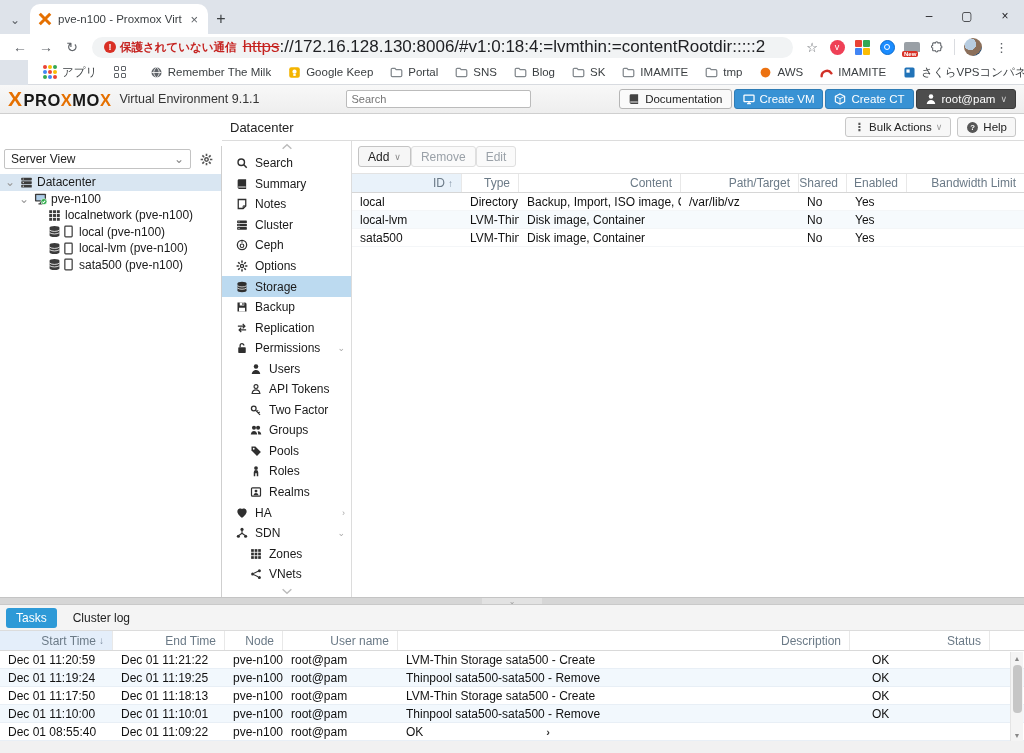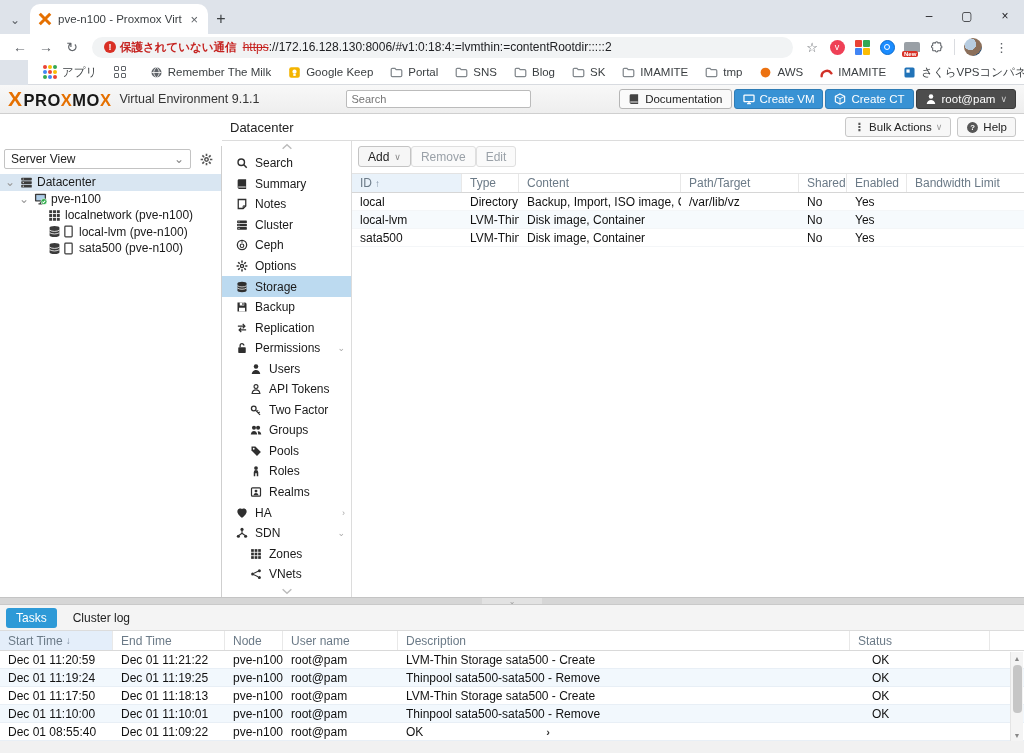--- a/index.html
+++ b/index.html
@@ -16,21 +16,21 @@
   .newtab { width:26px; height:26px; display:flex; align-items:center; justify-content:center; color:#3c4043; font-size:16px; margin-bottom:2px; }
   .wincontrols { position:absolute; right:0; top:0; height:32px; display:flex; }
   .winbtn { width:38px; height:32px; display:flex; align-items:center; justify-content:center; color:#202124; font-size:12px; }
 
   
   .toolbar { height:26px; background:#fff; display:flex; align-items:center; padding:0 8px; gap:2px; flex:0 0 auto; }
   .navbtn { width:24px; height:22px; display:flex; align-items:center; justify-content:center; color:#5f6368; font-size:14px; }
   .omnibox { flex:1; height:21px; background:#f1f3f4; border-radius:11px; display:flex; align-items:center; padding:0 12px; margin:0 6px; gap:6px; overflow:hidden; white-space:nowrap; }
   .secchip { display:flex; align-items:center; gap:4px; color:#c5221f; font-size:11.5px; font-weight:bold; }
   .secdot { width:12px; height:12px; border-radius:50%; background:#d93025; color:#fff; font-size:9px; font-weight:bold; display:flex; align-items:center; justify-content:center; }
-  .url { font-size:12px; color:#202124; }
+  .url { font-size:17px; color:#202124; }
   .url .https { color:#c5221f; text-decoration:line-through; }
   .star { color:#5f6368; font-size:13px; padding:0 5px; }
   .extrow { display:flex; align-items:center; gap:9px; padding:0 4px; }
   .ext { width:16px; height:16px; display:flex; align-items:center; justify-content:center; position:relative; }
   .ext-pocket { width:15px; height:15px; border-radius:50%; background:#ef4056; color:#fff; font-size:9px; display:flex; align-items:center; justify-content:center; }
   .ext-grid { display:grid; grid-template-columns:7px 7px; grid-template-rows:7px 7px; gap:1px; }
   .ext-grid i { border-radius:1px; }
   .ext-1p { width:15px; height:15px; border-radius:50%; background:#1a8cff; border:1px solid #0b6bcc; display:flex; align-items:center; justify-content:center; }
   .ext-1p i { width:6px; height:6px; border:1.5px solid #fff; border-radius:50%; }
   .ext-new { width:17px; height:10px; background:#9aa0a6; border-radius:2px 2px 0 0; position:relative; }
@@ -89,21 +89,21 @@
   .nitem.sel { background:#bcdaf0; }
   .nitem .nexp { margin-left:auto; color:#a8a8a8; font-size:9px; }
 
   
   .storage { flex:1; display:flex; flex-direction:column; min-width:0; background:#fff; }
   .stoolbar { padding:5px 6px 6px; display:flex; flex:0 0 auto; }
   .btn { height:21px; display:flex; align-items:center; gap:5px; padding:0 9px; border:1px solid #c4c4c4; border-radius:3px; background:#f6f6f6; font-size:12px; color:#222; }
   .btn .bc { color:#888; font-size:9px; }
   .btn.dis { color:#9aa1a8; border-color:#dfdfdf; background:#fafafa; }
   .grid-head { display:flex; height:20px; border-top:1px solid #e3e3e3; border-bottom:1px solid #d6d6d6; font-size:12px; color:#6b7a87; flex:0 0 auto; }
-  .gh { display:flex; align-items:center; padding:0 8px; border-right:1px solid #e8e8e8; overflow:hidden; white-space:nowrap; gap:3px; }
+  .gh { display:flex; align-items:center; padding:0 8px; border-right:1px solid #e8e8e8; overflow:hidden; white-space:nowrap; gap:3px;justify-content:flex-end; }
   .gh.sorted { background:#e9f2fa; }
   .sortarrow { color:#7d8da0; font-size:10px; }
   .grow { display:flex; height:18px; font-size:12px; color:#111; flex:0 0 auto; border-bottom:1px solid #f4f6f8; }
   .grow.alt { background:#f6fafd; }
   .gc { padding:0 8px; display:flex; align-items:center; overflow:hidden; white-space:nowrap; }
 
   
   .splitter { height:8px; background:#d6d6d6; border-top:1px solid #c4c4c4; border-bottom:1px solid #c9c9c9; position:relative; flex:0 0 auto; }
   .splitter .handle { position:absolute; left:calc(50% - 30px); top:0; width:60px; height:100%; background:#e2e2e2; display:flex; align-items:center; justify-content:center; color:#9a9a9a; font-size:8px; }
 
@@ -439,20 +439,39 @@
                     <rect x="6.2" y="6.2" width="3.6" height="3.6"></rect>
                     <rect x="10.9" y="6.2" width="3.6" height="3.6"></rect>
                     <rect x="1.5" y="10.9" width="3.6" height="3.6"></rect>
                     <rect x="6.2" y="10.9" width="3.6" height="3.6"></rect>
                     <rect x="10.9" y="10.9" width="3.6" height="3.6"></rect>
                   </g>
                 </svg>
               </span>
             </span>
      <span>localnetwork (pve-n100)</span>
+          </div>
+          <div class="titem" style="padding-left:32px">
+     <span class="tcaret"></span>
+     <span class="ticons">
+              <span class="ic">
+                <svg width="13" height="13" viewBox="0 0 16 16">
+                  <ellipse cx="8" cy="3.3" rx="6" ry="2.2" fill="#3b3b3b"></ellipse>
+                  <rect x="2" y="3.3" width="12" height="9.4" fill="#3b3b3b"></rect>
+                  <ellipse cx="8" cy="12.7" rx="6" ry="2.2" fill="#3b3b3b"></ellipse>
+                  <path d="M2 6.4c1.4 1 3.8 1.5 6 1.5s4.6-.5 6-1.5M2 9.5c1.4 1 3.8 1.5 6 1.5s4.6-.5 6-1.5" stroke="#fff" stroke-width="1" fill="none"></path>
+                </svg>
+              </span>
+              <span class="ic">
+                <svg width="13" height="13" viewBox="0 0 16 16">
+                  <rect x="3.5" y="1.5" width="9" height="13" rx="1" fill="#fff" stroke="#3b3b3b" stroke-width="1.5"></rect>
+                </svg>
+              </span>
+            </span>
+     <span>local (pve-n100)</span>
           </div>
           <div class="titem" style="padding-left:32px">
      <span class="tcaret"></span>
      <span class="ticons">
               <span class="ic">
                 <svg width="13" height="13" viewBox="0 0 16 16">
                   <ellipse cx="8" cy="3.3" rx="6" ry="2.2" fill="#3b3b3b"></ellipse>
                   <rect x="2" y="3.3" width="12" height="9.4" fill="#3b3b3b"></rect>
                   <ellipse cx="8" cy="12.7" rx="6" ry="2.2" fill="#3b3b3b"></ellipse>
                   <path d="M2 6.4c1.4 1 3.8 1.5 6 1.5s4.6-.5 6-1.5M2 9.5c1.4 1 3.8 1.5 6 1.5s4.6-.5 6-1.5" stroke="#fff" stroke-width="1" fill="none"></path>

